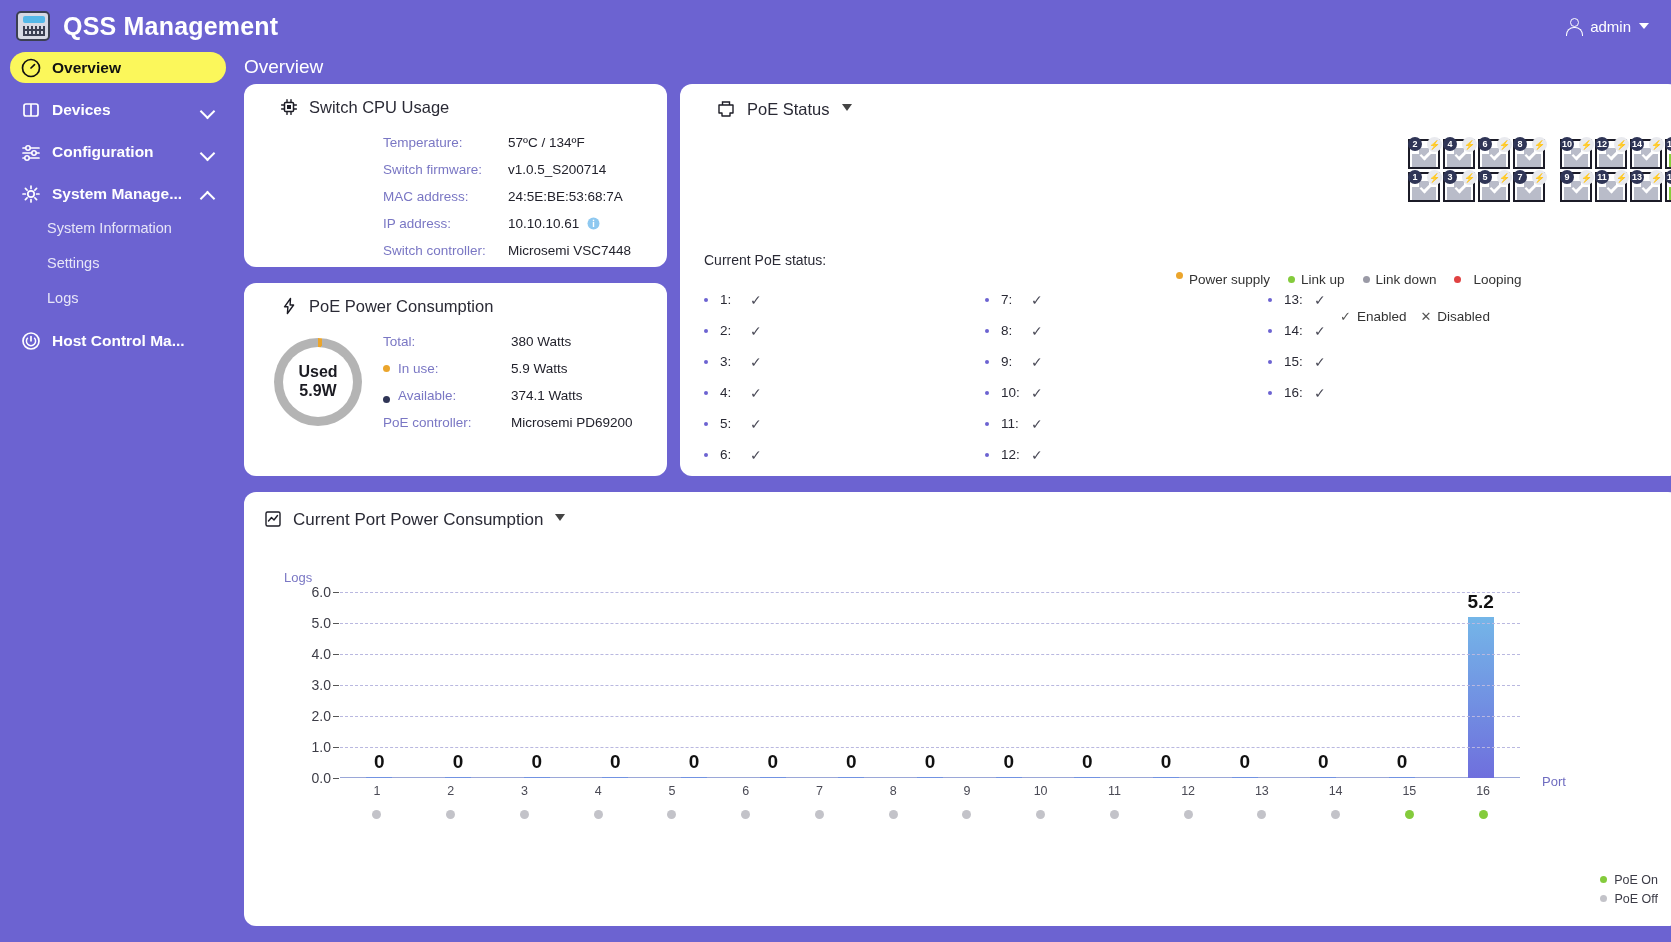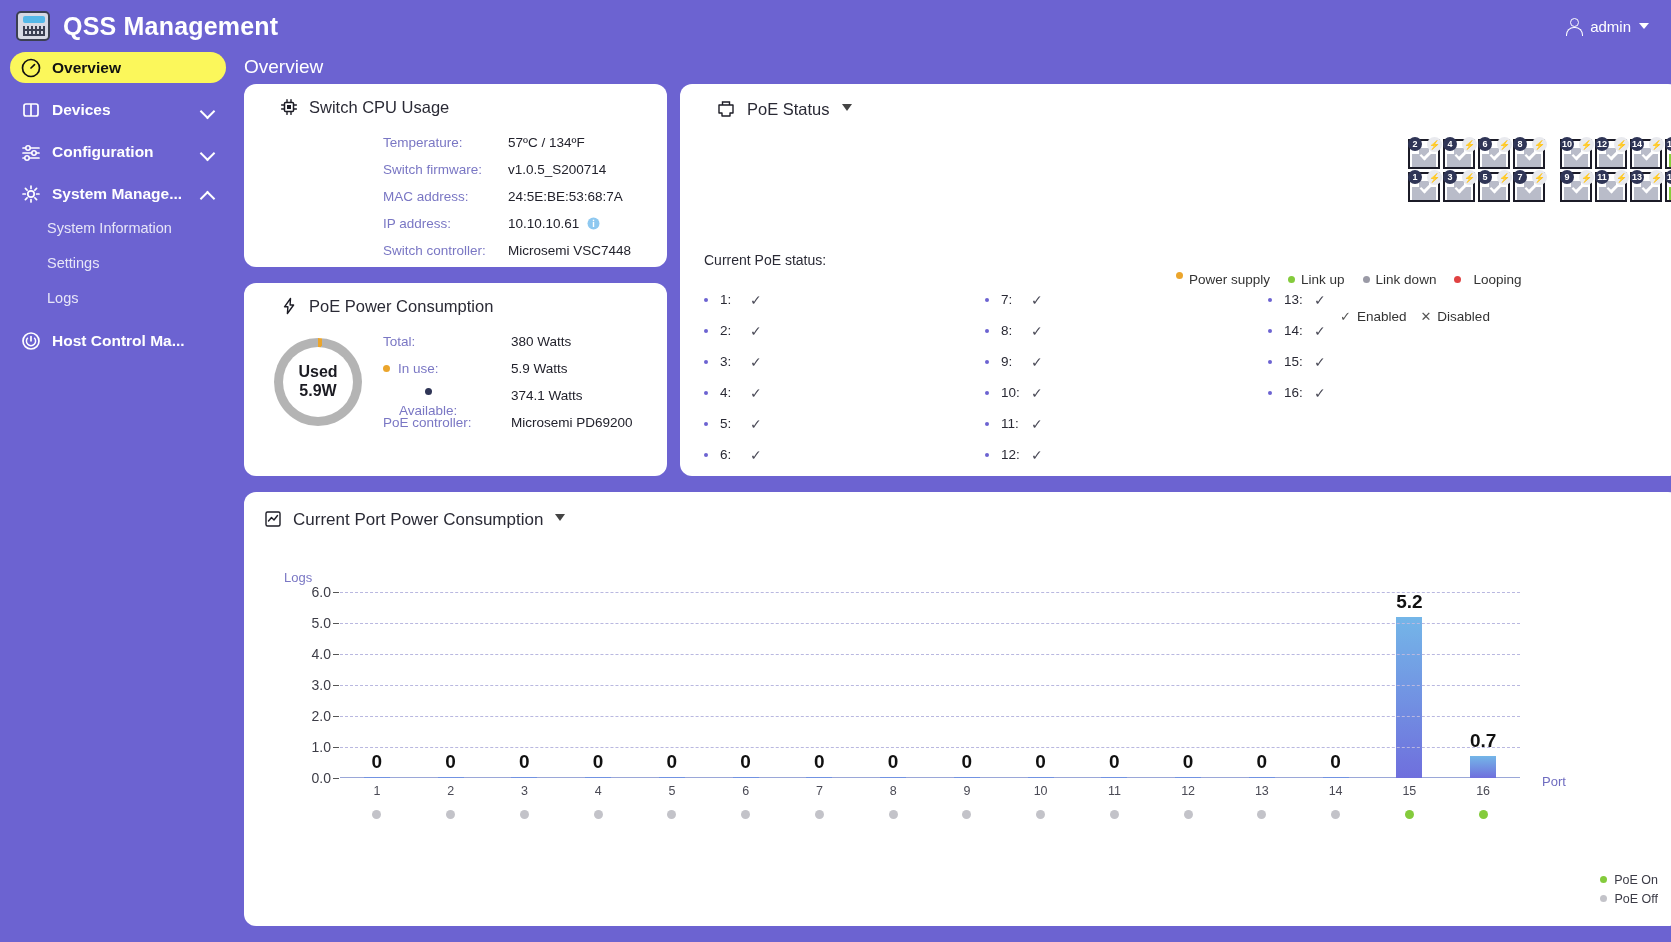--- a/index.html
+++ b/index.html
@@ -336,21 +336,21 @@
       </div>
 
       <div class="kv" style="left:139px; top:78px; display:flex; align-items:center; gap:8px;">
         <span class="dotl" style="background:#eba52c;"></span>
         <span class="k">In use:</span>
       </div>
       <div class="kv" style="left:267px; top:78px;">
         <span class="v">5.9 Watts</span>
       </div>
 
-      <div class="kv" style="left:155px; top:105px; display:flex; align-items:center; gap:8px;flex-direction:column;">
+      <div class="kv" style="left:139px; top:105px; display:flex; align-items:flex-end; gap:8px;">
         <span class="dotl" style="background:#2f3556;"></span>
         <span class="k">Available:</span>
       </div>
       <div class="kv" style="left:267px; top:105px;">
         <span class="v">374.1 Watts</span>
       </div>
 
       <div class="kv" style="left:139px; top:132px;">
         <span class="k">PoE controller:</span>
       </div>
@@ -661,24 +661,20 @@
                 <div class="blab" style="bottom: 5.5px;">0</div>
               </div>
               <div class="bcell">
                 <div class="bar" style="height: 1.5px; background: linear-gradient(rgb(116, 182, 232) 0%, rgb(111, 111, 221) 100%);"></div>
                 <div class="blab" style="bottom: 5.5px;">0</div>
               </div>
               <div class="bcell">
                 <div class="bar" style="height: 161.2px; background: linear-gradient(rgb(116, 182, 232) 0%, rgb(111, 111, 221) 100%);"></div>
                 <div class="blab" style="bottom: 165.2px;">5.2</div>
               </div>
-              <div class="bcell">
-                <div class="bar" style="height: 21.7px; background: linear-gradient(rgb(116, 182, 232) 0%, rgb(111, 111, 221) 100%);"></div>
-                <div class="blab" style="bottom: 25.7px;">0.7</div>
-              </div>
             </div>
         <div class="ytick" style="top: 186px;">0.0</div>
             <div class="gridline" style="top: 155px;"></div>
             <div class="ytick" style="top: 155px;">1.0</div>
             <div class="gridline" style="top: 124px;"></div>
             <div class="ytick" style="top: 124px;">2.0</div>
             <div class="gridline" style="top: 93px;"></div>
             <div class="ytick" style="top: 93px;">3.0</div>
             <div class="gridline" style="top: 62px;"></div>
             <div class="ytick" style="top: 62px;">4.0</div>

